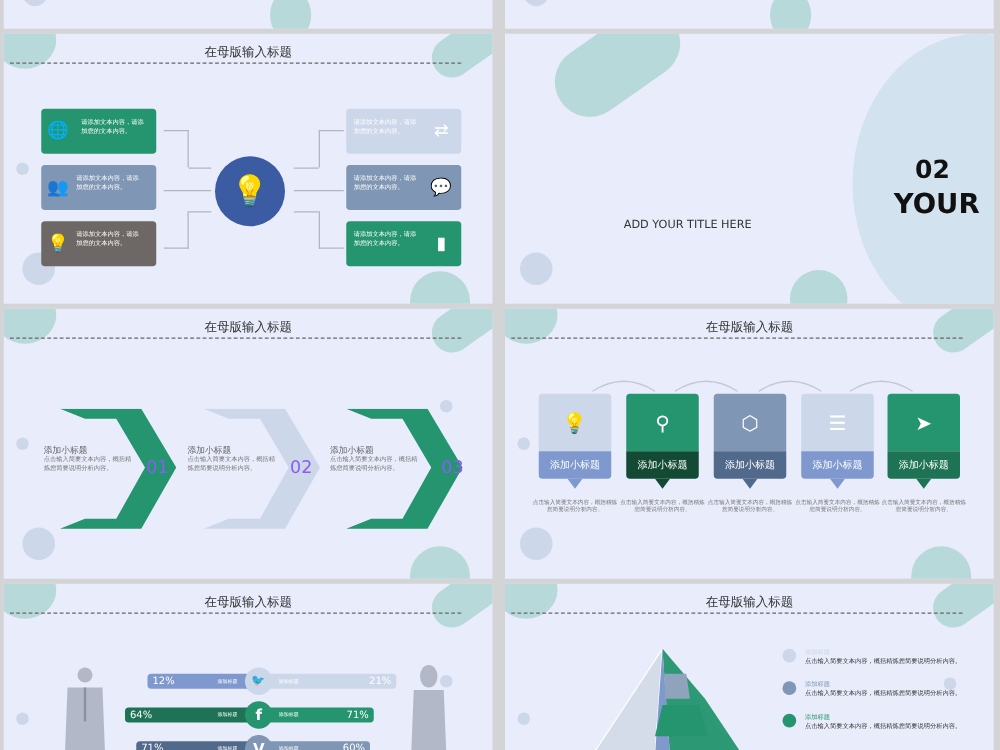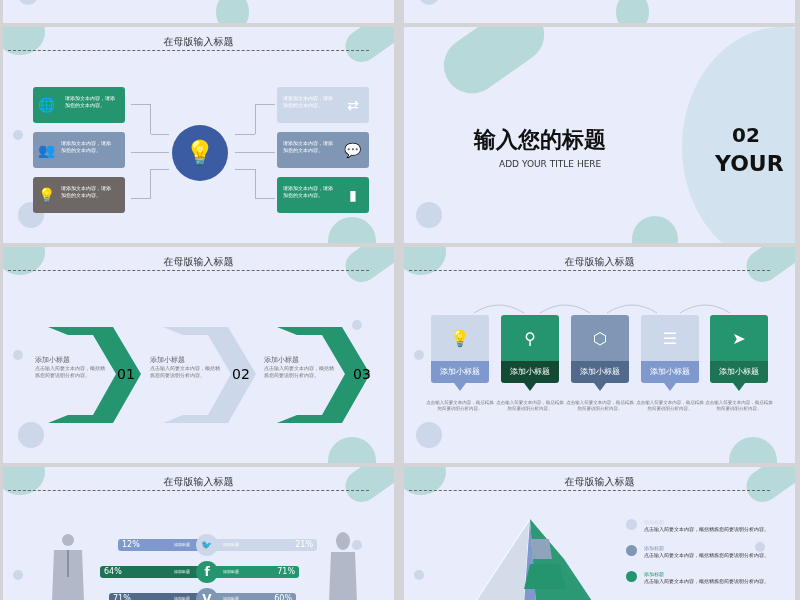--- a/index.html
+++ b/index.html
@@ -9,21 +9,21 @@
 .teal{background:#b8d9da}
 .blue{background:#cdd7ea}
 .stitle{position:absolute;left:0;right:0;top:8px;text-align:center;font-size:10px;color:#333}
 .dash{position:absolute;left:5px;right:25px;top:23px;border-top:1px dashed #666}
 .card{position:absolute;width:92px;height:36px;border-radius:3px;color:#fff;font-size:5px;line-height:7px}
 .card .txt{position:absolute;top:8px;width:52px}
 .card .ic{position:absolute;top:8px;width:20px;height:20px;font-size:14px;text-align:center;line-height:20px;color:#fff}
 .line{position:absolute;border-color:#b0b6c6;border-style:solid;border-width:0}
 .chev-text{position:absolute;font-size:5px;color:#777;line-height:7px}
 .chev-text .h{font-size:7px;color:#666;margin-bottom:1px}
-.chev-num{position:absolute;color:#000000;font-size:14px}
+.chev-num{position:absolute;color:#8b5cf6;font-size:14px}
 .box{position:absolute;width:58px;height:68px;border-radius:3px;overflow:visible}
 .box .top{height:46px;border-radius:3px 3px 0 0;display:flex;align-items:center;justify-content:center;color:#fff;font-size:16px}
 .box .bot{height:22px;border-radius:0 0 3px 3px;color:#fff;font-size:8px;text-align:center;line-height:22px}
 .box .tri{position:absolute;left:23px;bottom:-8px;width:0;height:0;border-left:6px solid transparent;border-right:6px solid transparent;border-top:8px solid}
 .bdesc{position:absolute;width:68px;font-size:4.5px;color:#777;text-align:center;line-height:6px}
 .bar{position:absolute;height:12px;border-radius:3px;color:#fff;font-size:8px;line-height:12px}
 .sicon{position:absolute;width:22px;height:22px;border-radius:50%;color:#fff;text-align:center;line-height:22px;font-size:12px;font-weight:bold}
 .legend{position:absolute;font-size:5px;line-height:7px;color:#333}
 .legend .dot{position:absolute;left:-18px;top:0;width:11px;height:11px;border-radius:50%}
 </style>
@@ -90,22 +90,21 @@
   <div class="deco" style="left:169px;top:98px;width:56px;height:56px;background:#3b5ba2;color:#fff;text-align:center;line-height:56px;font-size:24px">
     <span>💡</span>
   </div>
 </div>
 
 <div class="slide" style="left:404px;top:27px;width:391px;height:216px">
   <div class="deco teal" style="left:35px;top:-5px;width:110px;height:56px;border-radius:28px;transform:rotate(-35deg)"></div>
   <div class="deco" style="left:278px;top:0;width:200px;height:240px;background:#d2e3ef"></div>
   <div class="deco blue" style="left:12px;top:175px;width:26px;height:26px"></div>
   <div class="deco teal" style="left:228px;top:189px;width:46px;height:46px"></div>
-  <div style="position:absolute;left:70px;top:98px;font-size:22px;font-weight:bold;color:#111">输入您的标题</div>
-  <div style="position:absolute;left:95px;top:132px;font-size:9px;color:#333">ADD YOUR TITLE HERE</div>
+  <div style="position:absolute;left:95px;top:148px;font-size:9px;color:#333">ADD YOUR TITLE HERE</div>
   <div style="position:absolute;left:328px;top:96px;font-size:20px;font-weight:bold;color:#111">02</div>
   <div style="position:absolute;left:311px;top:124px;font-size:22px;font-weight:bold;color:#111">YOUR</div>
 </div>
 
 <div class="slide" style="left:3px;top:247px;width:391px;height:216px">
   <div class="deco teal" style="left:-8px;top:-18px;width:50px;height:46px"></div>
   <div class="deco teal" style="left:340px;top:-5px;width:60px;height:32px;border-radius:16px;transform:rotate(-35deg)"></div>
   <div class="deco blue" style="left:10px;top:103px;width:10px;height:10px"></div>
   <div class="deco blue" style="left:15px;top:175px;width:26px;height:26px"></div>
   <div class="deco blue" style="left:349px;top:73px;width:10px;height:10px"></div>

